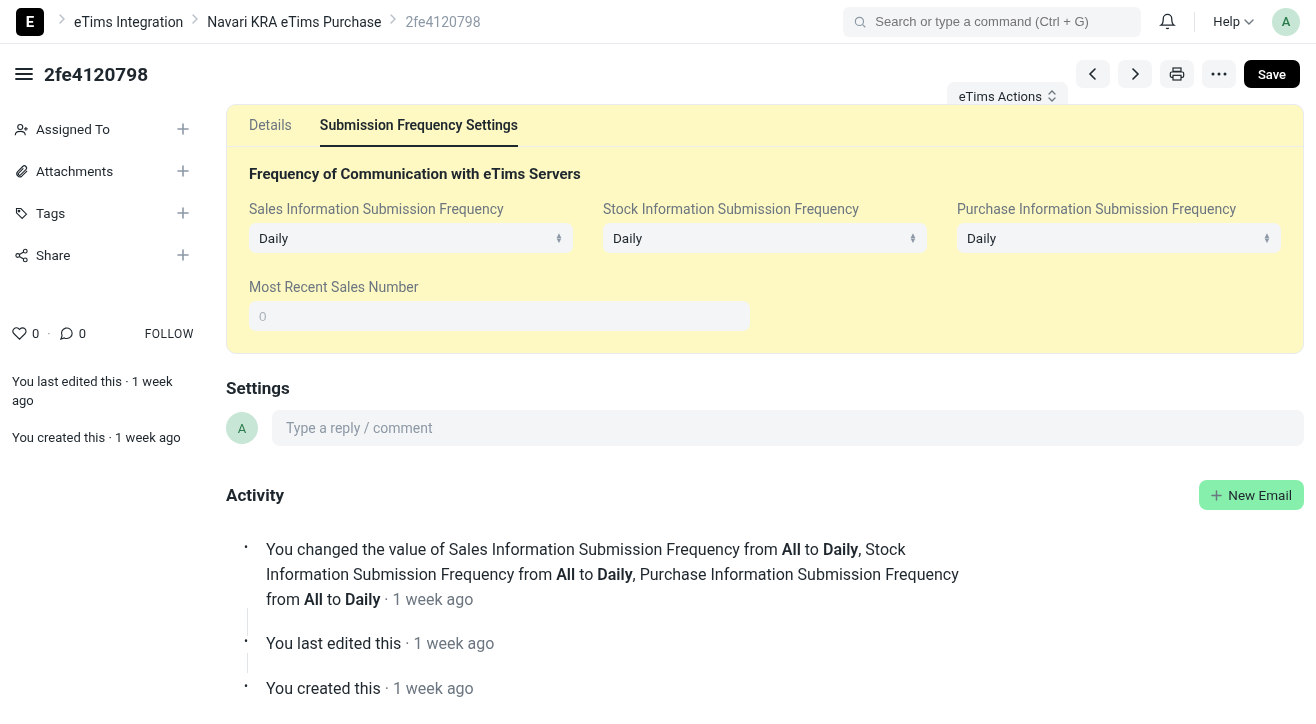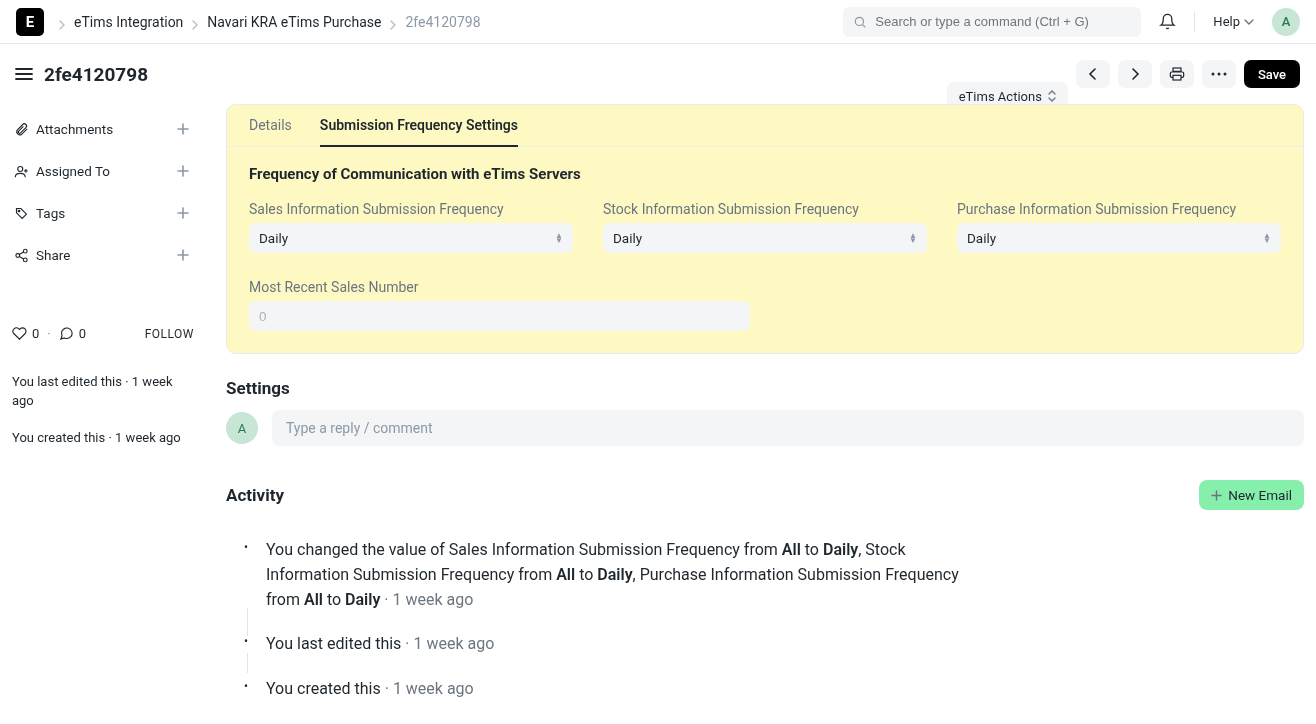--- a/index.html
+++ b/index.html
@@ -33,21 +33,21 @@
       align-items: center;
       justify-content: center;
       color: #fff;
       font-weight: 700;
       font-size: 15px;
       margin-right: 14px;
       flex-shrink: 0;
     }
     .breadcrumbs {
       display: flex;
-      align-items: flex-end;
+      align-items: flex-start;
       flex: 1;
       gap: 8px;
       color: #1f272e;
       font-size: 14px;
     }
     .breadcrumbs .crumb {
       color: #1f272e;
       cursor: pointer;
     }
     .breadcrumbs .crumb.current {
@@ -507,41 +507,41 @@
     <button class="btn btn-black">Save</button>
   </div>
 </div>
 
 <div class="body-wrap">
 
   <aside class="sidebar">
     <div class="side-row">
       <span class="side-icon">
         <svg width="15" height="15" viewBox="0 0 24 24" fill="none" stroke="#1f272e" stroke-width="1.8">
-            <path d="M21 11l-8.5 8.5a5 5 0 0 1-7-7L14 4a3.5 3.5 0 0 1 5 5l-8.5 8.5a2 2 0 0 1-3-3L15 7"></path>
-          </svg>
-      </span>
-      <span class="side-label">Attachments</span>
+            <circle cx="10" cy="8" r="4"></circle>
+            <path d="M2 21c0-4 4-6 8-6s8 2 8 6"></path>
+            <line x1="19" y1="8" x2="19" y2="14"></line>
+            <line x1="16" y1="11" x2="22" y2="11"></line>
+          </svg>
+      </span>
+      <span class="side-label">Assigned To</span>
       <span class="side-add">
         <svg width="12" height="12" viewBox="0 0 12 12">
             <line x1="6" y1="1" x2="6" y2="11" stroke="#8d99a6" stroke-width="1.6" stroke-linecap="round"></line>
             <line x1="1" y1="6" x2="11" y2="6" stroke="#8d99a6" stroke-width="1.6" stroke-linecap="round"></line>
           </svg>
       </span>
     </div>
     <div class="side-row">
       <span class="side-icon">
         <svg width="15" height="15" viewBox="0 0 24 24" fill="none" stroke="#1f272e" stroke-width="1.8">
-            <circle cx="10" cy="8" r="4"></circle>
-            <path d="M2 21c0-4 4-6 8-6s8 2 8 6"></path>
-            <line x1="19" y1="8" x2="19" y2="14"></line>
-            <line x1="16" y1="11" x2="22" y2="11"></line>
-          </svg>
-      </span>
-      <span class="side-label">Assigned To</span>
+            <path d="M21 11l-8.5 8.5a5 5 0 0 1-7-7L14 4a3.5 3.5 0 0 1 5 5l-8.5 8.5a2 2 0 0 1-3-3L15 7"></path>
+          </svg>
+      </span>
+      <span class="side-label">Attachments</span>
       <span class="side-add">
         <svg width="12" height="12" viewBox="0 0 12 12">
             <line x1="6" y1="1" x2="6" y2="11" stroke="#8d99a6" stroke-width="1.6" stroke-linecap="round"></line>
             <line x1="1" y1="6" x2="11" y2="6" stroke="#8d99a6" stroke-width="1.6" stroke-linecap="round"></line>
           </svg>
       </span>
     </div>
     <div class="side-row">
       <span class="side-icon">
         <svg width="15" height="15" viewBox="0 0 24 24" fill="none" stroke="#1f272e" stroke-width="1.8">

